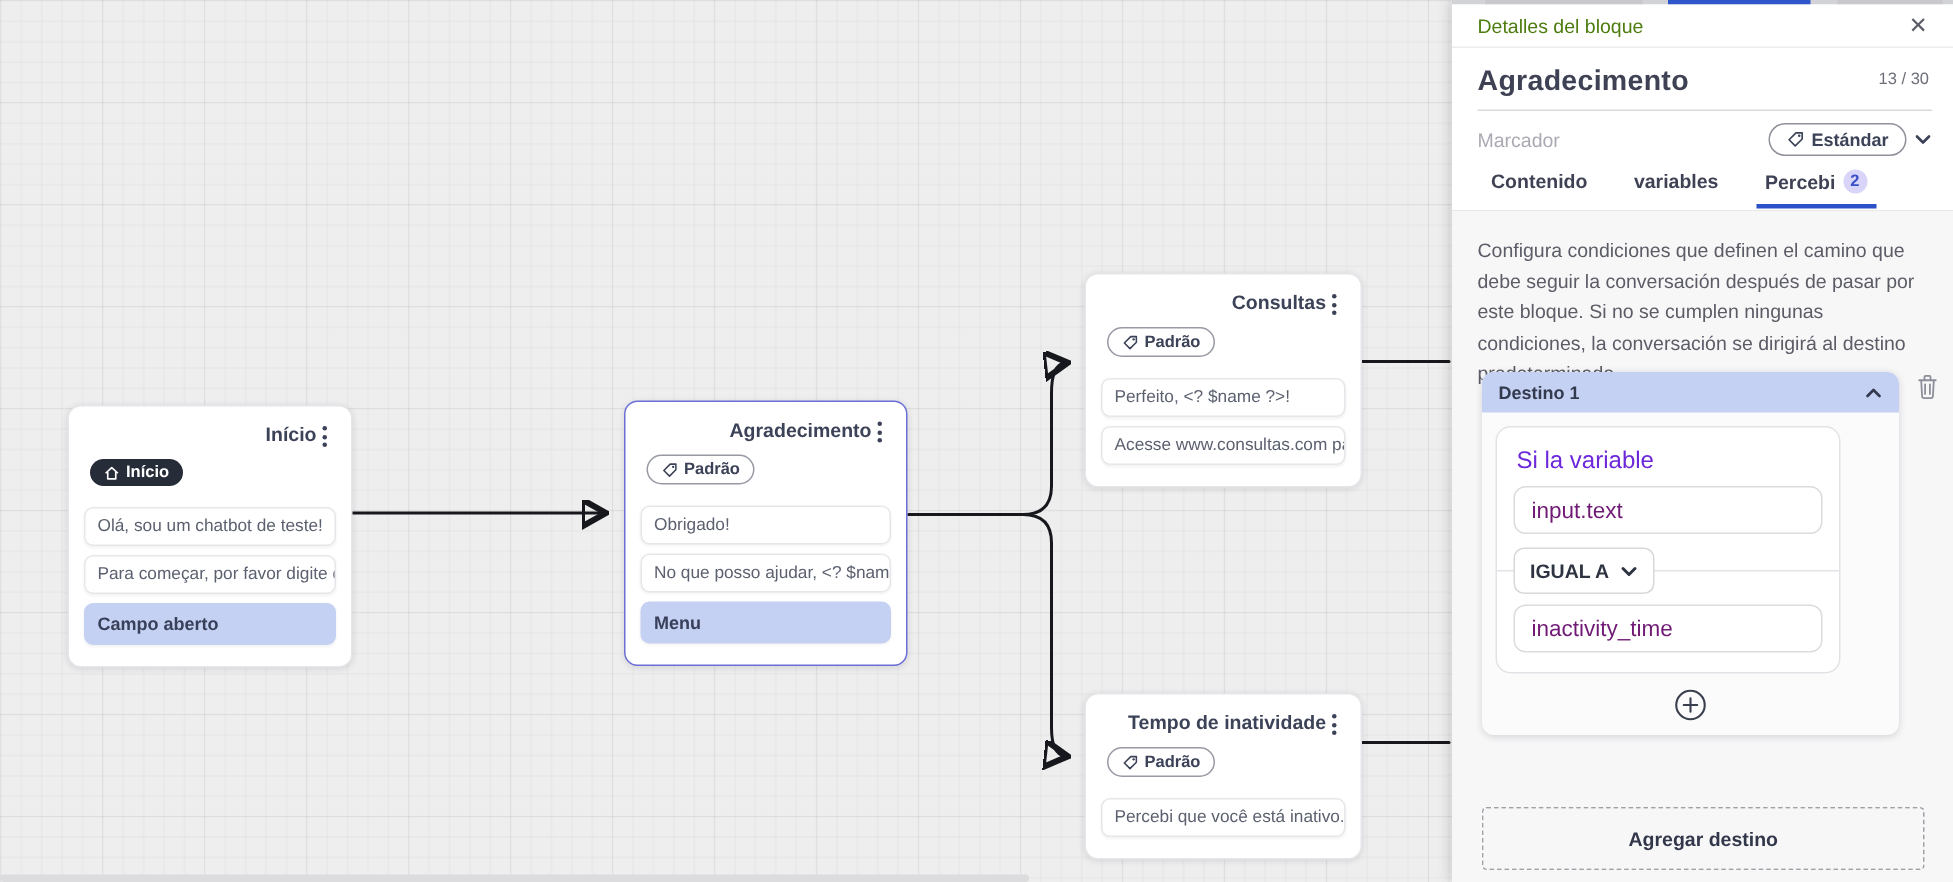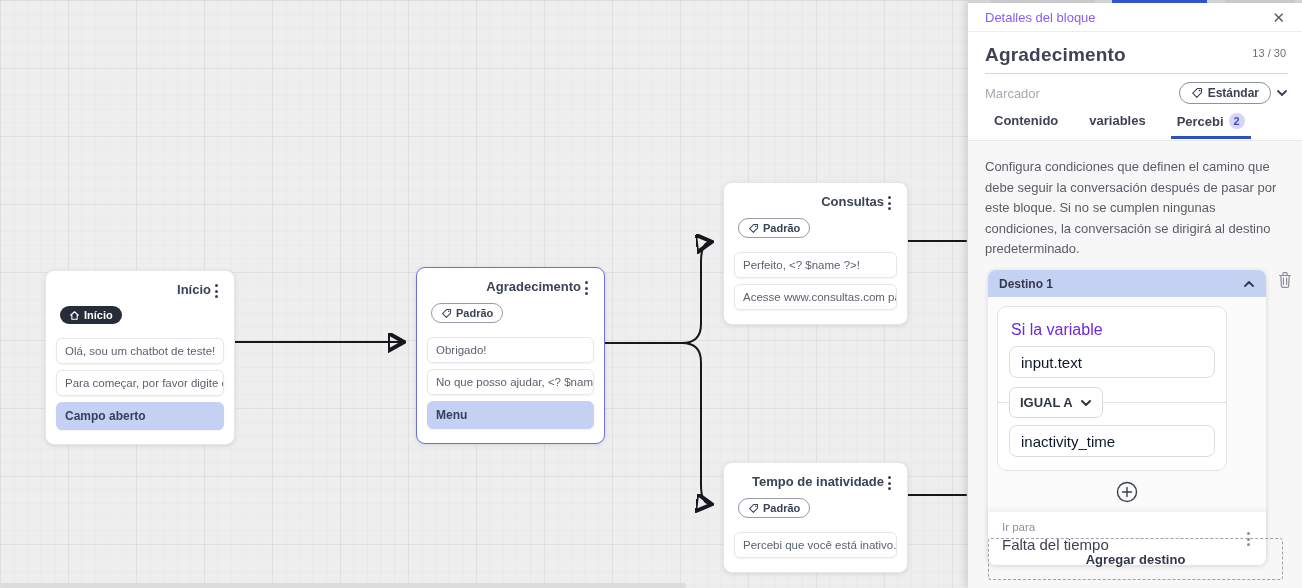--- a/index.html
+++ b/index.html
@@ -38,21 +38,21 @@
     padding:6px 8px;margin:6px 2px;font-size:11.5px;color:#5c6170;white-space:nowrap;overflow:hidden;}
   .msg.highlight{background:#c5d1f3;border-color:#c5d1f3;color:#39405a;font-weight:700;font-size:12px;}
 
   
   #panel{position:absolute;left:968px;top:0;width:334px;height:588px;background:#fff;
     box-shadow:-3px 0 8px rgba(0,0,0,.12);box-sizing:border-box;}
   .top-strip{position:absolute;left:0;top:0;width:334px;height:3px;background:#d2d3d6;}
   .top-strip .seg{position:absolute;top:0;height:3px;}
   .panel-head{position:absolute;left:0;top:3px;width:334px;height:29px;display:flex;align-items:center;
     justify-content:space-between;padding:0 17px;box-sizing:border-box;border-bottom:1px solid #ececef;background:#fff;}
-  .panel-head-title{font-size:13px;color:#8b5cf6;}
+  .panel-head-title{font-size:13px;color:#4d7c0f;}
   .close-x{font-size:15px;color:#5a5d68;cursor:pointer;line-height:1;}
   .title-row{position:absolute;left:17px;right:16px;top:44px;display:flex;justify-content:space-between;align-items:flex-start;}
   .block-title{font-size:19px;font-weight:600;color:#3f4254;letter-spacing:.2px;}
   .counter{font-size:11px;color:#6d6f79;margin-top:3px;}
   .title-underline{position:absolute;left:17px;right:14px;top:73px;height:1px;background:#d9d9dd;}
   .marker-row{position:absolute;left:17px;right:14px;top:80px;height:26px;display:flex;justify-content:space-between;align-items:center;}
   .marker-ph{font-size:13px;color:#a9aab3;}
   .marker-right{display:flex;align-items:center;gap:5px;}
   .pill{display:inline-flex;align-items:center;gap:5px;border:1px solid #8f919b;border-radius:999px;
     padding:3px 11px;font-size:12px;font-weight:600;color:#3c4257;background:#fff;cursor:pointer;}
@@ -61,31 +61,31 @@
     display:flex;align-items:flex-start;padding-left:24px;box-sizing:border-box;background:#fff;}
   .tab{font-size:13px;font-weight:700;color:#3f4254;margin-right:27px;padding:3px 2px 9px;cursor:pointer;
     display:flex;align-items:center;gap:5px;position:relative;}
   .tab.active::after{content:"";position:absolute;left:-4px;right:-4px;bottom:-1px;height:3px;background:#2b50c8;}
   .tab-badge{width:16px;height:16px;border-radius:50%;background:#d8d5f8;color:#3b50c8;font-size:11px;
     font-weight:700;display:flex;align-items:center;justify-content:center;}
   .tabs .kebab{position:absolute;right:14px;top:5px;}
   .panel-body{position:absolute;left:0;top:141px;width:334px;height:447px;background:#f7f7f8;overflow:hidden;}
   .desc{margin:16px 17px 0;font-size:13px;line-height:1.58;color:#5b5c66;}
 
-  .dest-wrap{position:absolute;left:20px;top:107px;width:278px;margin-top:22px;}
+  .dest-wrap{position:absolute;left:20px;top:107px;width:278px;}
   .dest-card{background:#fbfbfc;border-radius:8px;box-shadow:0 1px 5px rgba(30,30,40,.15);}
   .dest-head{background:#c5d1f3;border-radius:8px 8px 0 0;height:27px;display:flex;align-items:center;
     justify-content:space-between;padding:0 11px;cursor:pointer;}
   .dest-head-label{font-size:12px;font-weight:700;color:#343a4e;}
   .dest-body{padding:9px 9px 0;}
   .cond-card{background:#fff;border:1px solid #e3e3e7;border-radius:10px;width:230px;box-sizing:border-box;
     padding:12px 11px 13px;}
   .cond-label{font-size:16px;color:#6d28d9;margin:2px 0 7px 2px;}
   .field{border:1px solid #dcdcdf;border-radius:8px;background:#fff;height:32px;display:flex;align-items:center;
-    padding:0 11px;font-size:15px;color:#0f172a;box-sizing:border-box;}
+    padding:0 11px;font-size:15px;color:#701a75;box-sizing:border-box;}
   .op-row{position:relative;height:29px;margin:9px -11px;}
   .op-row::before{content:"";position:absolute;left:0;right:0;top:50%;height:1px;background:#e3e3e7;}
   .op-pill{position:absolute;left:11px;top:0;height:29px;background:#fff;border:1px solid #d8d8db;border-radius:7px;
     display:flex;align-items:center;gap:7px;padding:0 10px;font-size:13px;font-weight:700;color:#2f3442;cursor:pointer;}
   .plus-row{display:flex;justify-content:center;padding:10px 0 9px;}
   .plus-btn{width:22px;height:22px;cursor:pointer;color:#3a3f4e;}
   .goto{background:#fff;border-radius:0 0 8px 8px;box-shadow:0 -3px 6px rgba(0,0,0,.05);
     padding:9px 14px 12px;position:relative;}
   .goto-label{font-size:11.5px;color:#8f9098;}
   .goto-value{font-size:15px;color:#3f4254;margin-top:3px;}
@@ -288,29 +288,20 @@
             </div>
             <div class="plus-row">
               <span class="plus-btn">
                 <svg width="22" height="22" viewBox="0 0 22 22">
                     <circle cx="11" cy="11" r="9.5" fill="none" stroke="#3a3f4e" stroke-width="1.4"></circle>
                     <path d="M11 6.5 V15.5 M6.5 11 H15.5" stroke="#3a3f4e" stroke-width="1.4" stroke-linecap="round"></path>
                   </svg>
               </span>
             </div>
           </div>
-          <div class="goto">
-            <div class="goto-label">Ir para</div>
-            <div class="goto-value">Falta del tiempo</div>
-            <span class="kebab gray">
-                <i></i>
-                <i></i>
-                <i></i>
-              </span>
-          </div>
         </div>
         <span class="trash-btn">
           <svg width="18" height="20" viewBox="0 0 18 20">
               <path d="M3.5 5.5 H14.5 M7 5 V3.4 Q7 2.6 7.8 2.6 H10.2 Q11 2.6 11 3.4 V5 M4.8 5.8 L5.4 16.2 Q5.5 17.4 6.7 17.4 H11.3 Q12.5 17.4 12.6 16.2 L13.2 5.8 M7.4 8.2 V14.6 M10.6 8.2 V14.6" stroke="#8c8e99" stroke-width="1.2" fill="none" stroke-linecap="round"></path>
             </svg>
         </span>
       </div>
 
       <button class="add-dest">Agregar destino</button>
     </div>

